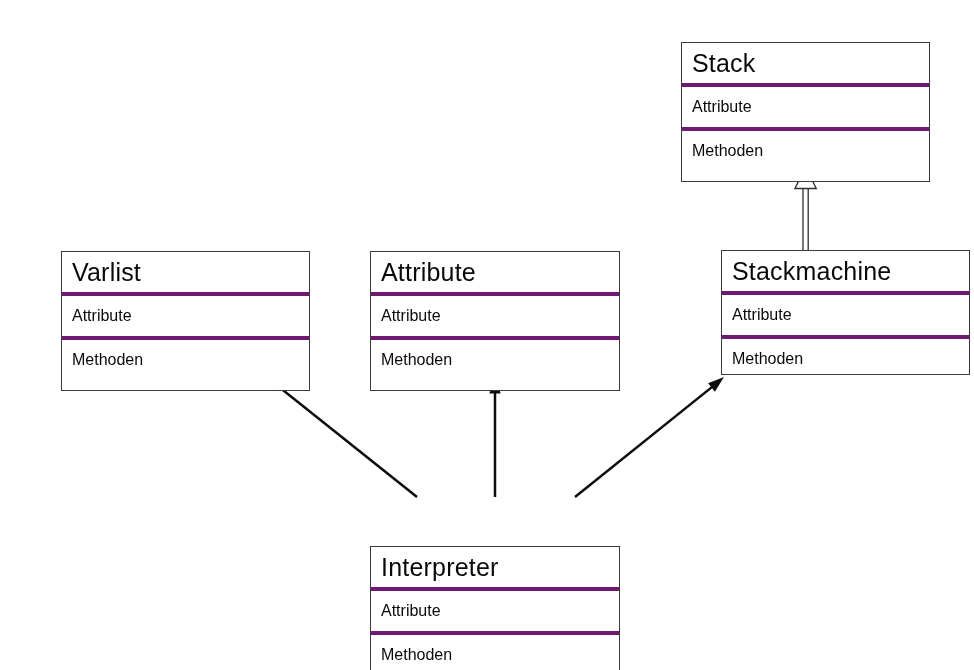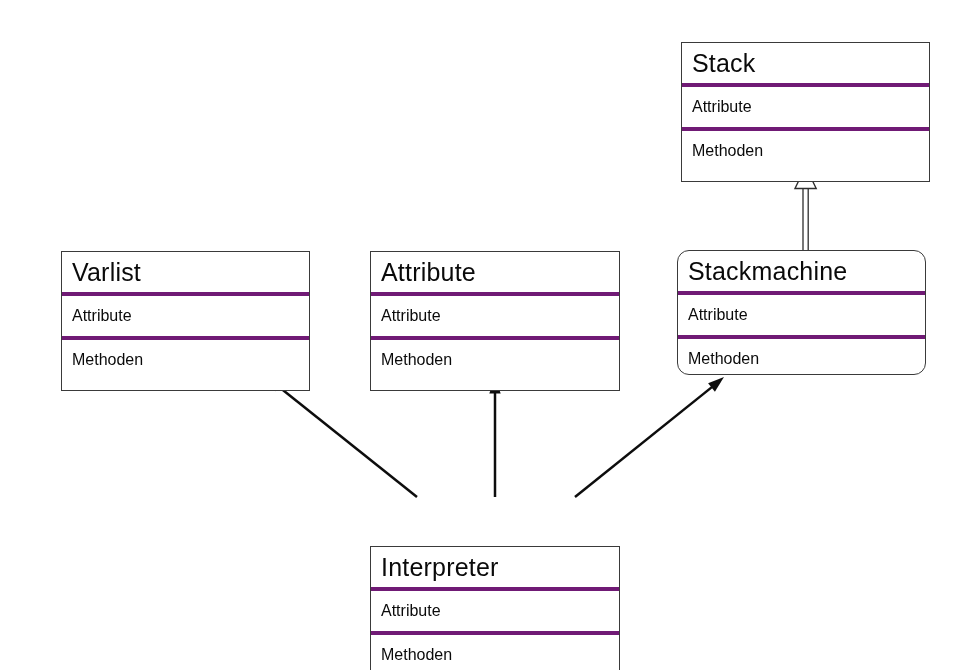--- a/index.html
+++ b/index.html
@@ -48,21 +48,21 @@
     align-items: center;
     padding-left: 10px;
     font-size: 16px;
     white-space: nowrap;
     overflow: hidden;
   }
   
   #box-stack        { left: 681px; top: 42px;  }
   #box-varlist      { left: 61px;  top: 251px; }
   #box-codebuffer   { left: 370px; top: 251px; width: 250px; }
-  #box-stackmachine { left: 677px; top: 250px; height: 125px; border-radius: 12px; }
+  #box-stackmachine { left: 721px; top: 250px; height: 125px; }
   #box-interpreter  { left: 370px; top: 498px; width: 250px; margin-top: 48px; }
 </style>
 </head>
 <body>
 
 <div id="canvas">
 
   <svg id="arrow-layer" viewBox="0 0 974 670" xmlns="http://www.w3.org/2000/svg">
 
     <g>

